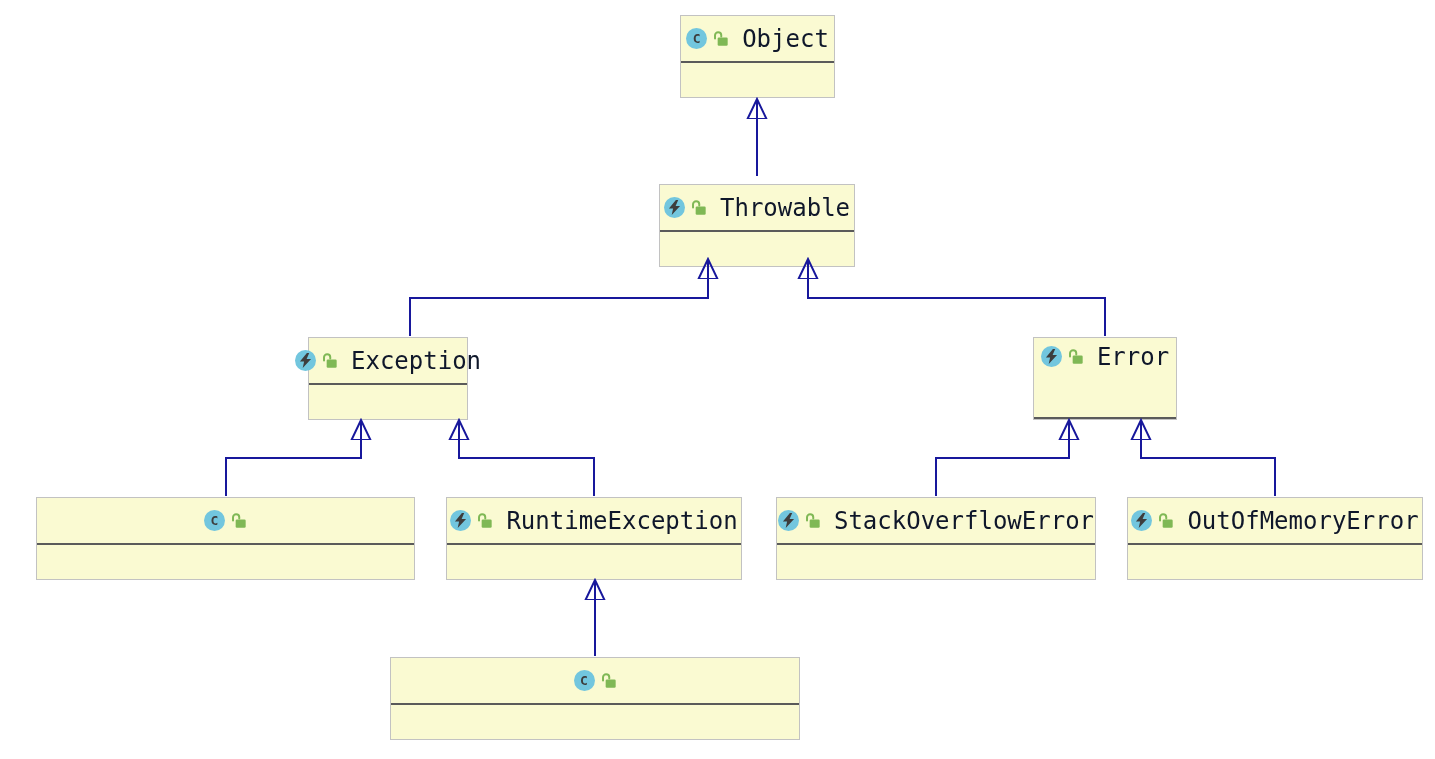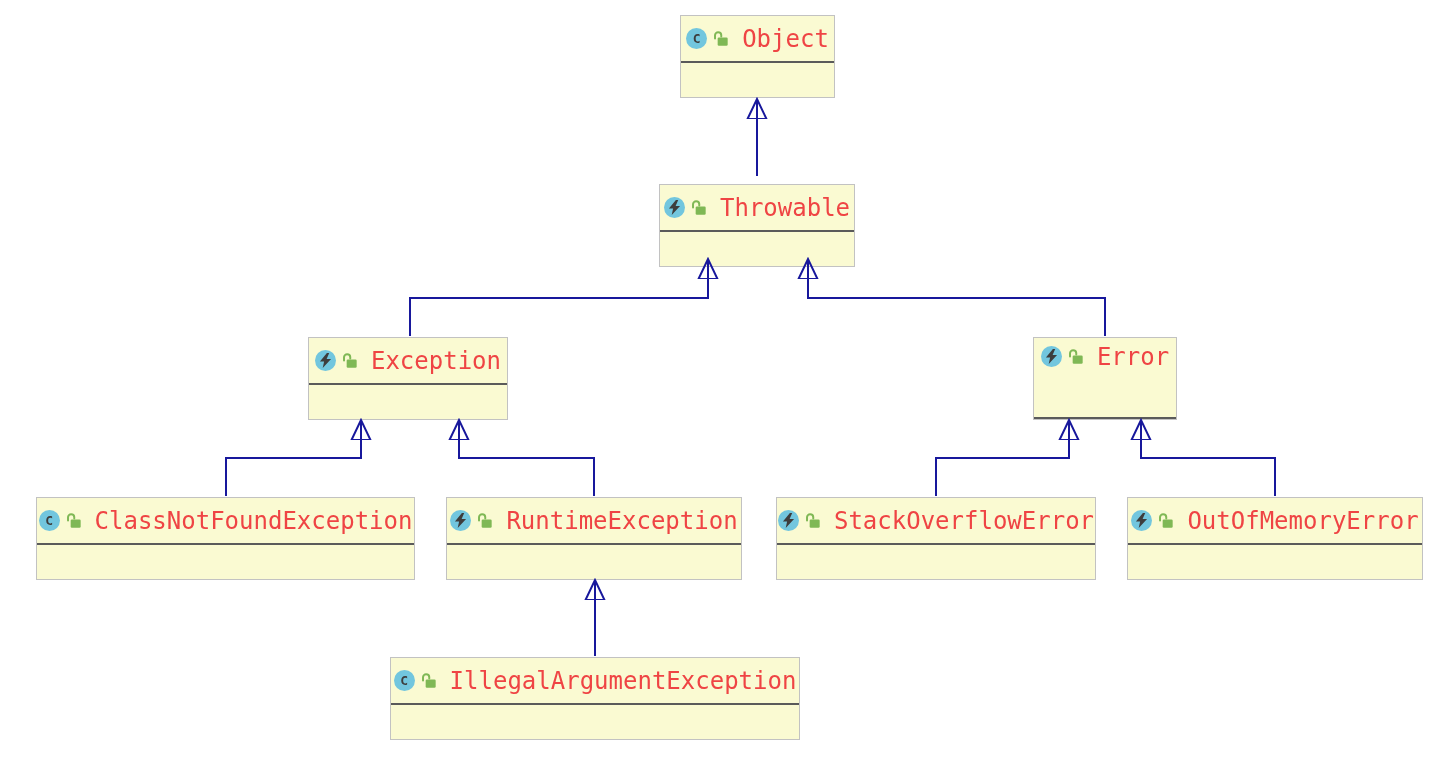--- a/index.html
+++ b/index.html
@@ -38,21 +38,21 @@
   }
   .badge .cls-letter{
     font-size:13px;font-weight:bold;color:#3D3D3D;line-height:1;
     font-family:"DejaVu Sans Mono",monospace;
   }
   .node.icon-class .badge-class{display:flex;}
   .node.icon-exception .badge-exception{display:flex;}
   .lock{margin-left:5px;flex:0 0 auto;display:flex;align-items:center;}
   .label{
     margin-left:13px;
-    font-size:24px;color:#ef4444;
+    font-size:24px;color:#0f172a;
     white-space:nowrap;line-height:1;
   }
 </style>
 </head>
 <body>
 
 <div class="canvas">
 
   <svg class="edges-layer" width="1435" height="759" viewBox="0 0 1435 759">
     <defs>
@@ -99,21 +99,21 @@
           <svg width="17" height="17" viewBox="0 0 18 18">
             <path d="M3.2 9 V5.6 a3.3 3.3 0 0 1 6.6 0 V6.8" fill="none" stroke="#7FB855" stroke-width="2.1" stroke-linecap="round"></path>
             <rect x="6" y="8" width="10.6" height="8.6" rx="1.3" fill="#7FB855"></rect>
           </svg>
         </span>
       <span class="label">Throwable</span>
     </div>
     <div class="node-body"></div>
   </div>
 
-  <div class="node icon-exception" style="left:308px;top:337px;width:200px;">
+  <div class="node icon-exception" style="left:308px;top:337px;width:160px;">
     <div class="node-header">
 
       <span class="badge badge-exception">
           <svg width="13" height="15" viewBox="0 0 14 16">
             <polygon points="8.5,0 1,9 5.5,9 4,16 13,6.5 8.2,6.5 11,0" fill="#3D3D3D"></polygon>
           </svg>
         </span>
       <span class="lock">
           <svg width="17" height="17" viewBox="0 0 18 18">
             <path d="M3.2 9 V5.6 a3.3 3.3 0 0 1 6.6 0 V6.8" fill="none" stroke="#7FB855" stroke-width="2.1" stroke-linecap="round"></path>
@@ -149,21 +149,20 @@
       <span class="badge badge-class">
           <span class="cls-letter">C</span>
         </span>
 
       <span class="lock">
           <svg width="17" height="17" viewBox="0 0 18 18">
             <path d="M3.2 9 V5.6 a3.3 3.3 0 0 1 6.6 0 V6.8" fill="none" stroke="#7FB855" stroke-width="2.1" stroke-linecap="round"></path>
             <rect x="6" y="8" width="10.6" height="8.6" rx="1.3" fill="#7FB855"></rect>
           </svg>
         </span>
-      <span class="label">ClassNotFoundException</span>
     </div>
     <div class="node-body"></div>
   </div>
 
   <div class="node icon-exception" style="left:776px;top:497px;width:320px;">
     <div class="node-header">
 
       <span class="badge badge-exception">
           <svg width="13" height="15" viewBox="0 0 14 16">
             <polygon points="8.5,0 1,9 5.5,9 4,16 13,6.5 8.2,6.5 11,0" fill="#3D3D3D"></polygon>
@@ -223,18 +222,17 @@
       <span class="badge badge-class">
           <span class="cls-letter">C</span>
         </span>
 
       <span class="lock">
           <svg width="17" height="17" viewBox="0 0 18 18">
             <path d="M3.2 9 V5.6 a3.3 3.3 0 0 1 6.6 0 V6.8" fill="none" stroke="#7FB855" stroke-width="2.1" stroke-linecap="round"></path>
             <rect x="6" y="8" width="10.6" height="8.6" rx="1.3" fill="#7FB855"></rect>
           </svg>
         </span>
-      <span class="label">IllegalArgumentException</span>
     </div>
     <div class="node-body"></div>
   </div>
 
 </div>
 
 </body></html>

